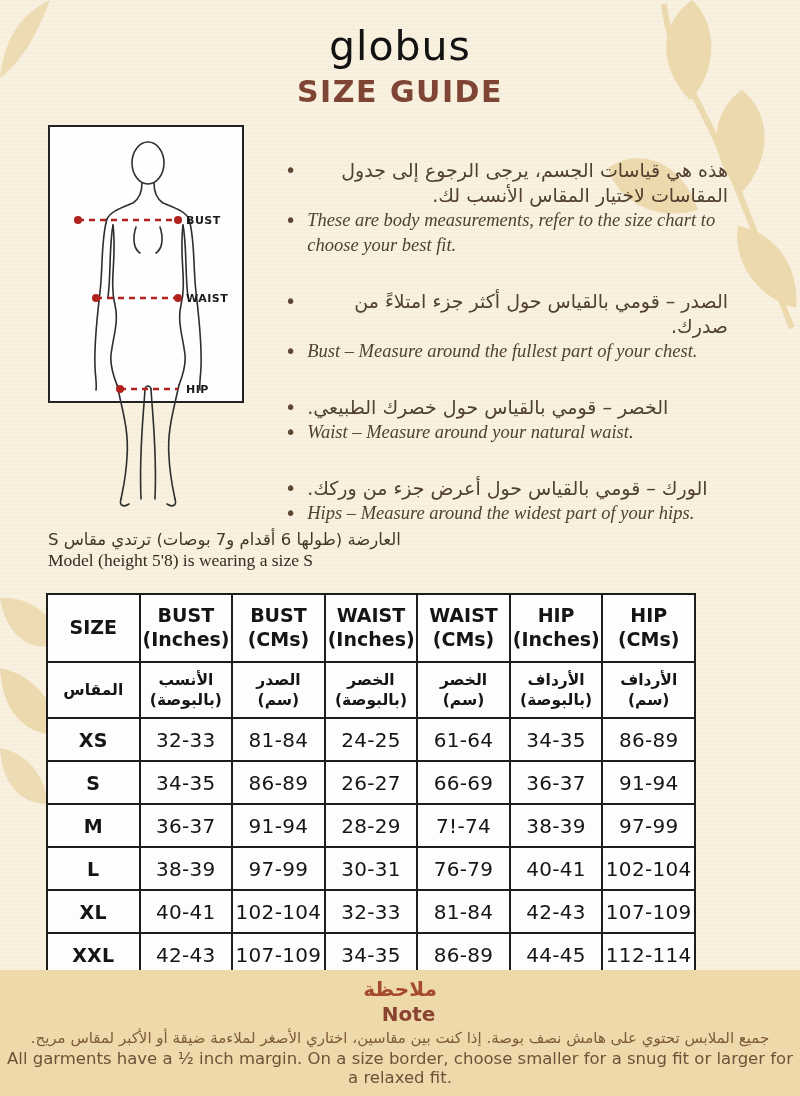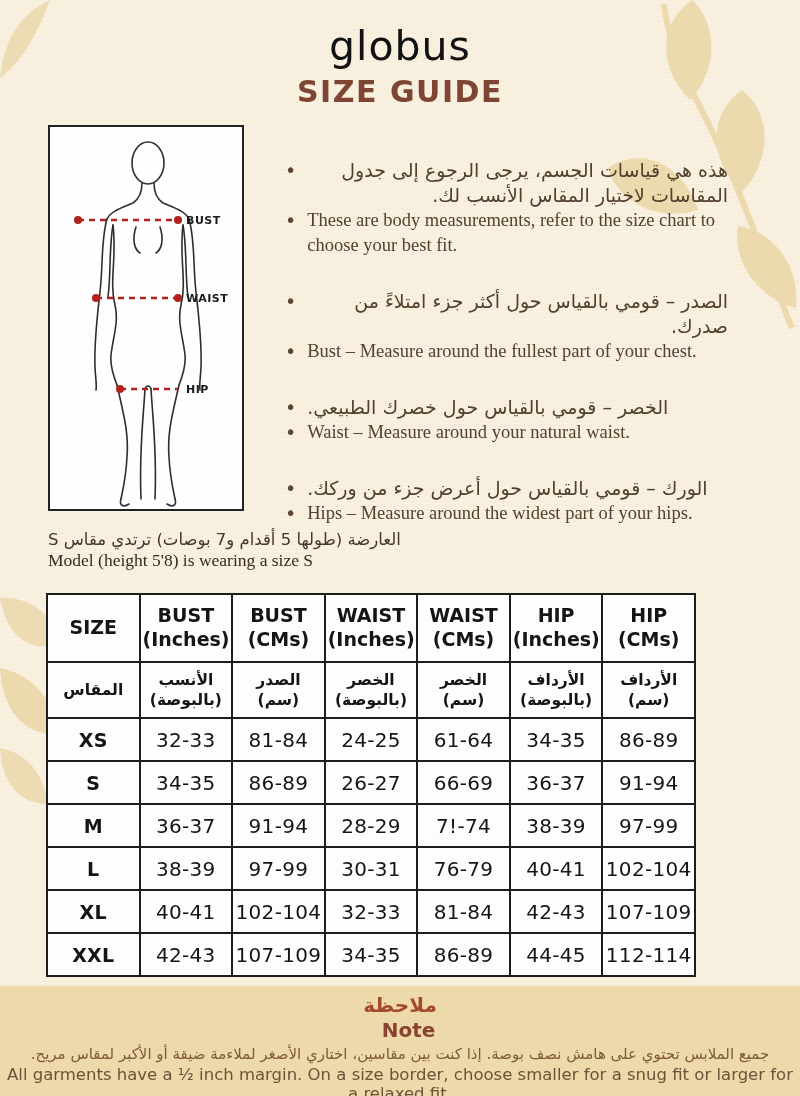--- a/index.html
+++ b/index.html
@@ -12,54 +12,54 @@
   svg{display:block}
   .deco{position:absolute; pointer-events:none;}
 
   
   .brand-logo{position:absolute; top:22px; left:0; width:100%; text-align:center;
     font-size:41px; font-weight:400; letter-spacing:1px; color:#121212;}
   .page-title{position:absolute; top:74px; left:0; width:100%; text-align:center; margin:0;
     font-size:30px; font-weight:800; letter-spacing:1.5px; color:#7e4434;}
 
   
-  .diagram{position:absolute; left:48px; top:125px; width:196px; height:386px;
+  .diagram{position:absolute; left:48px; top:125px; width:196px; height:278px;
     background:#fefefe; border:2px solid #222; box-sizing:border-box;}
   .meas-label{position:absolute; font-size:11px; font-weight:bold; color:#1b1b1b; letter-spacing:.5px;}
   .meas-label.bust{left:136px; top:87px;}
   .meas-label.waist{left:136px; top:165px;}
   .meas-label.hip{left:136px; top:256px;}
 
   
   .instructions{position:absolute; left:285px; top:152px; width:443px;}
   .instruction-group{margin-top:31px;}
   .instruction-group:first-child{margin-top:6px;}
   .bullet-item{display:flex; gap:11px; align-items:flex-start;}
   .bullet{flex:none; font-size:19px; line-height:25px; color:#5d4632;}
   .bullet-item .txt{font-size:18.5px; line-height:25px;}
   .bullet-item .txt.ar{font-size:19px; color:#51402e;}
-  .bullet-item .txt.en{font-family:"Liberation Serif", serif; color:#53412f;}
+  .bullet-item .txt.en{font-family:"Liberation Serif", serif; color:#53412f;font-style:italic;}
 
   
   .model-info{position:absolute; left:48px; top:530px;}
   .model-ar{font-size:16.5px; color:#453627; width:fit-content;}
   .model-en{font-family:"Liberation Serif", serif; font-size:17.5px; color:#362a1e; margin-top:1px;}
 
   
   .size-table{position:absolute; left:46px; top:593px; border-collapse:collapse;
     table-layout:fixed; width:650px; background:#fdfdfc;}
   .size-table th,.size-table td{border:2px solid #1d1d1d; text-align:center; vertical-align:middle;
     padding:2px; color:#151515; overflow:hidden;}
   .size-table thead tr.en-head th{height:62px; font-size:19px; line-height:1.25; font-weight:700;}
   .size-table thead tr.ar-head th{height:50px; font-size:15.5px; line-height:1.3; font-weight:700;}
   .size-table tbody td{height:37px; font-size:20px; letter-spacing:.3px;}
   .size-table tbody td.size-col{font-weight:700; font-size:19px;}
 
   
-  .note{position:absolute; left:0; bottom:0; width:100%; height:110px;
+  .note{position:absolute; left:0; bottom:0; width:100%; height:126px;
     background:#eed9ab; text-align:center;}
   .note-title-ar{margin-top:7px; font-size:20px; font-weight:700; color:#a34a2c;}
   .note-title-en{margin-top:1px; font-size:20px; font-weight:700; color:#8a4331;margin-left:17px;}
   .note-body-ar{margin-top:3px; font-size:15px; color:#7d5a38;}
   .note-body-en{margin-top:2px; font-size:16.5px; color:#6d5239;}
 </style>
 </head>
 <body>
 
 <div class="page">
@@ -160,21 +160,21 @@
           <span class="txt ar" dir="rtl">الورك – قومي بالقياس حول أعرض جزء من وركك.</span>
         </div>
         <div class="bullet-item">
           <span class="bullet">•</span>
           <span class="txt en">Hips – Measure around the widest part of your hips.</span>
         </div>
       </div>
     </div>
 
   <div class="model-info">
-    <div class="model-ar" dir="rtl">العارضة (طولها 5 أقدام و7 بوصات) ترتدي مقاس S</div>
+    <div class="model-ar" dir="rtl">العارضة (طولها 6 أقدام و7 بوصات) ترتدي مقاس S</div>
     <div class="model-en">Model (height 5'8) is wearing a size S</div>
   </div>
 
   <table class="size-table">
     <thead id="table-head">
         <tr class="en-head">
           <th>SIZE</th>
           <th>BUST (Inches)</th>
           <th>BUST (CMs)</th>
           <th>WAIST (Inches)</th>

